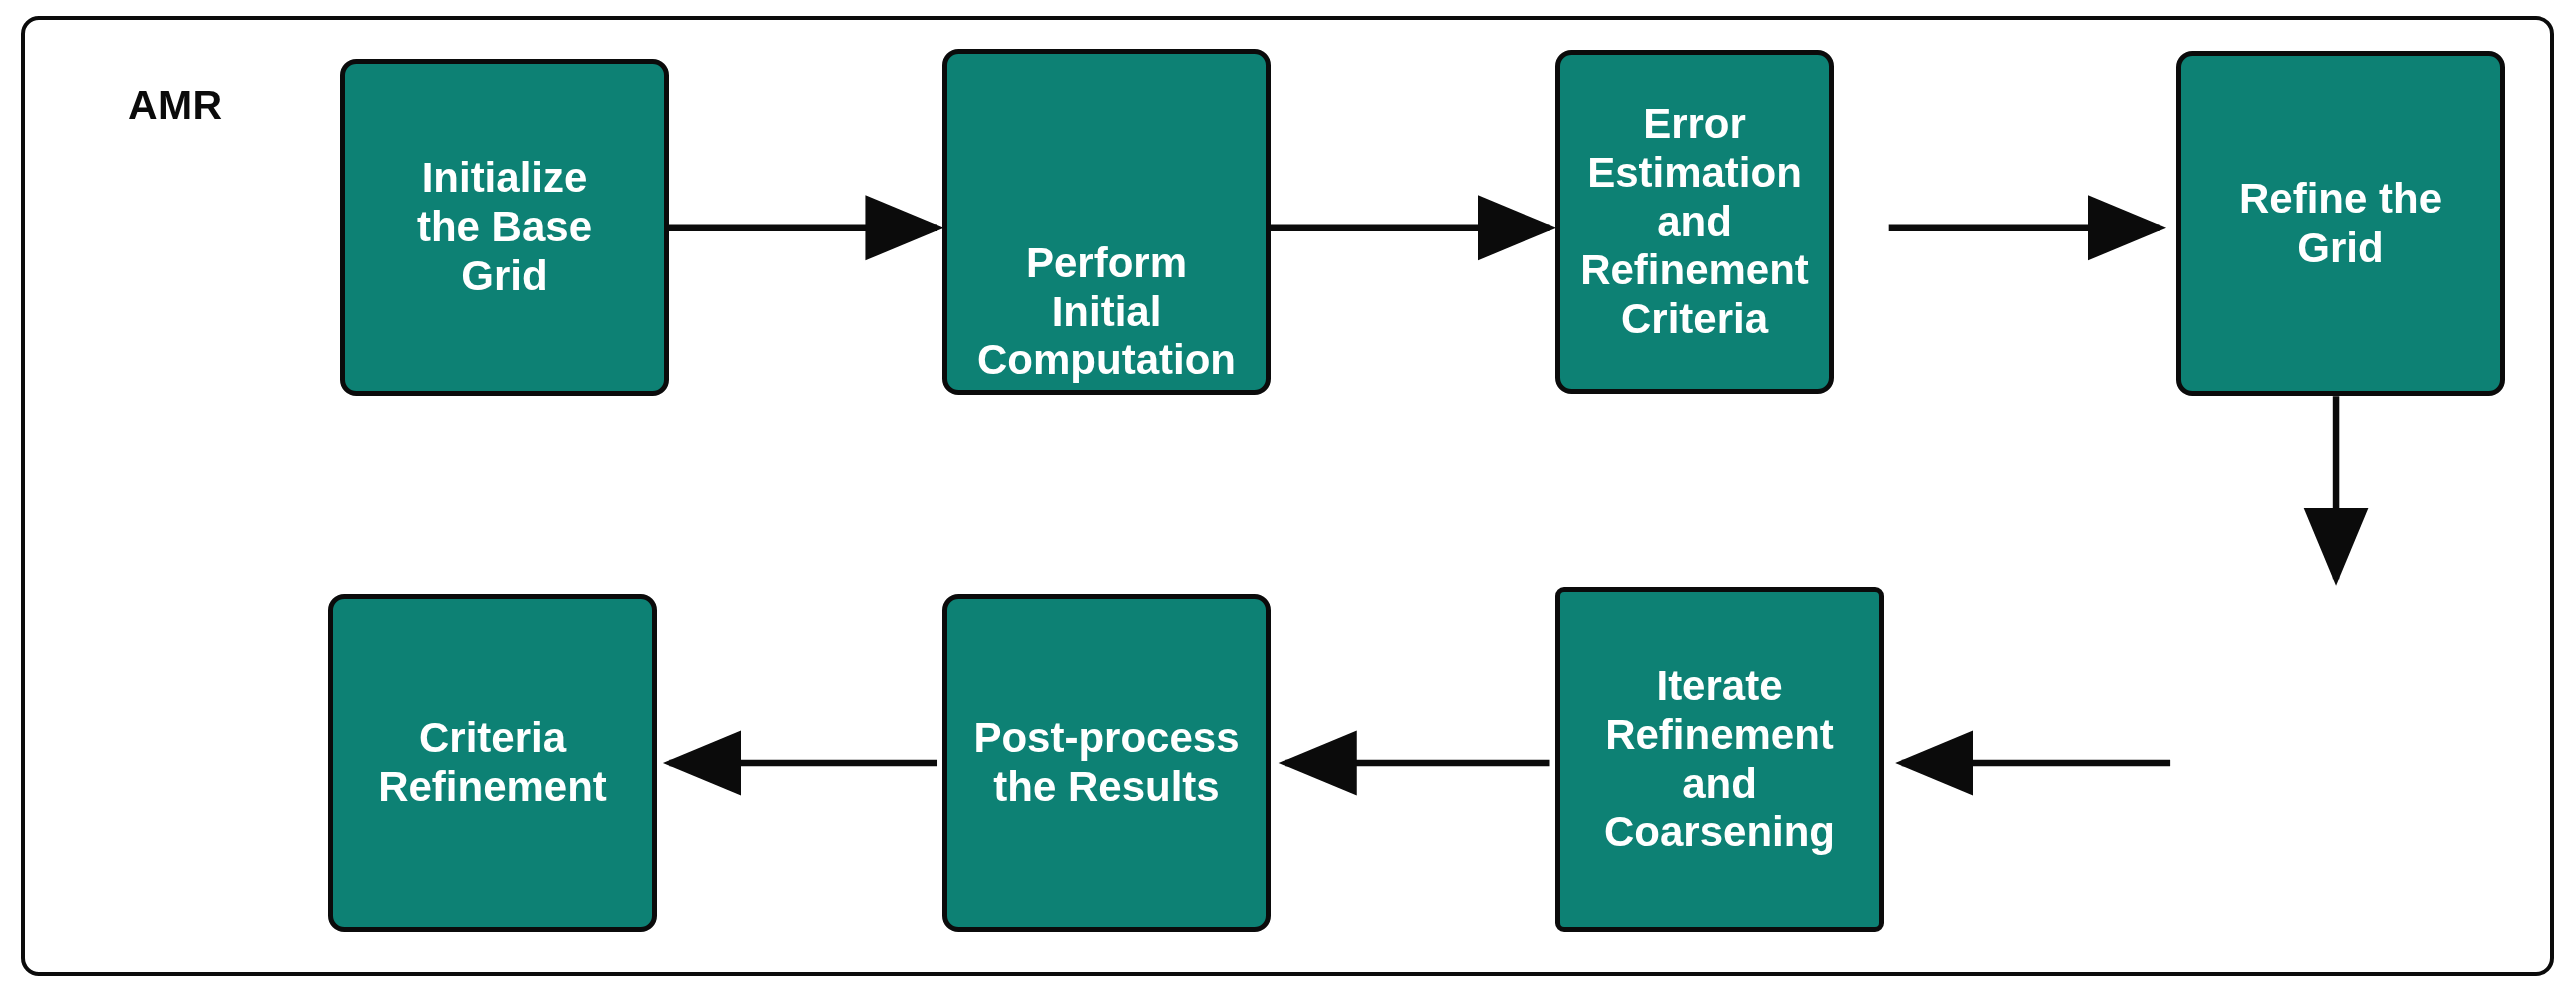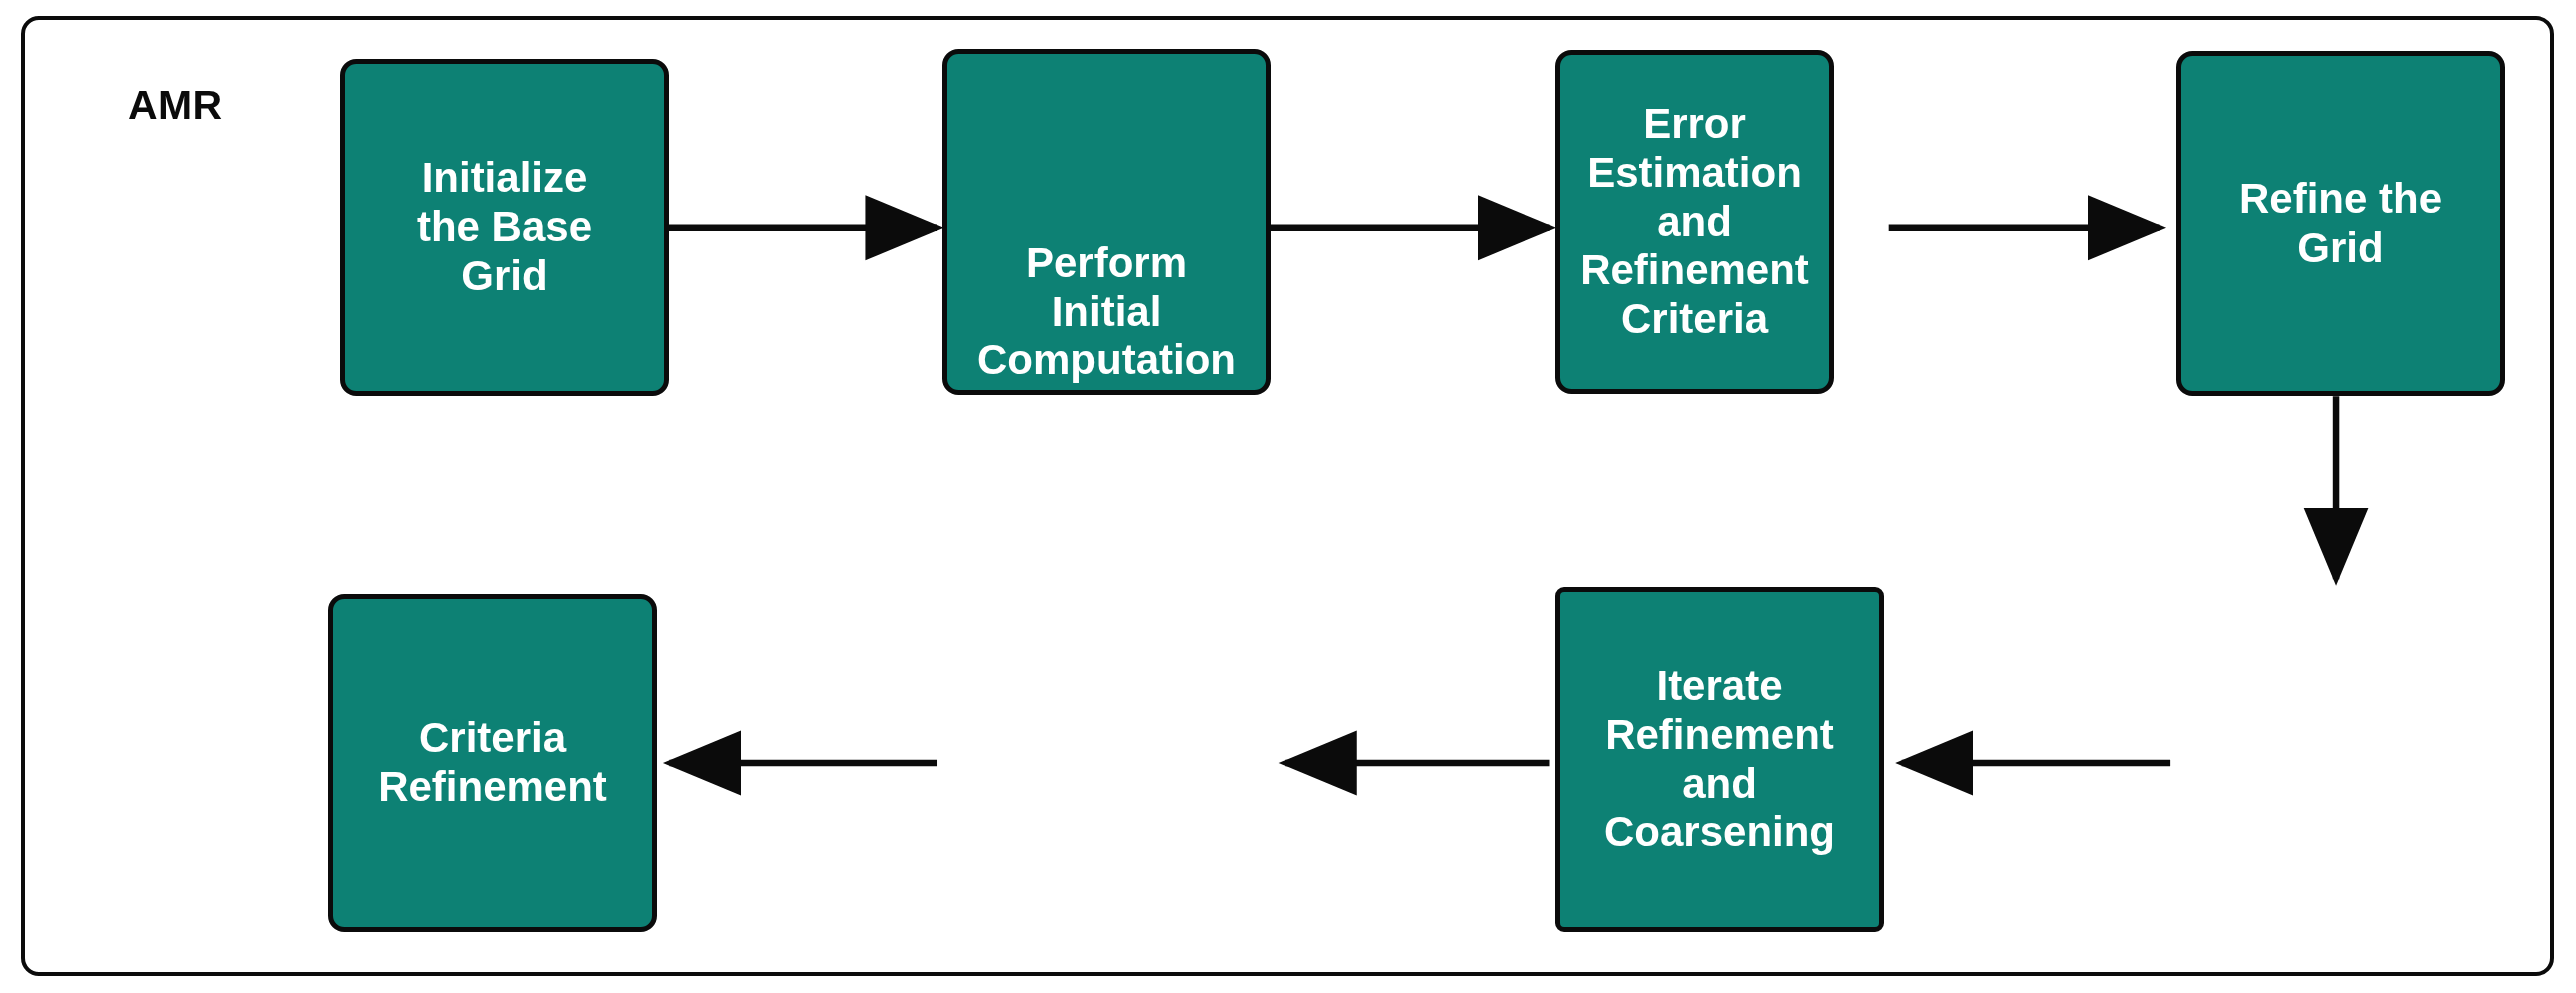--- a/index.html
+++ b/index.html
@@ -144,20 +144,24 @@
   </div>
 
 
   <div class="node" style="left:1555px; top:587px; width:329px; height:345px;border-radius:9px;">
     <span class="node-label">Iterate
 Refinement
 and
 Coarsening</span>
   </div>
 
+  <div class="node" style="left:942px; top:594px; width:329px; height:338px;">
+    <span class="node-label">Post-process
+the Results</span>
+  </div>
 
   <div class="node" style="left:328px; top:594px; width:329px; height:338px;">
     <span class="node-label">Criteria
 Refinement</span>
   </div>
 
 </div>
 
 
 </body></html>

